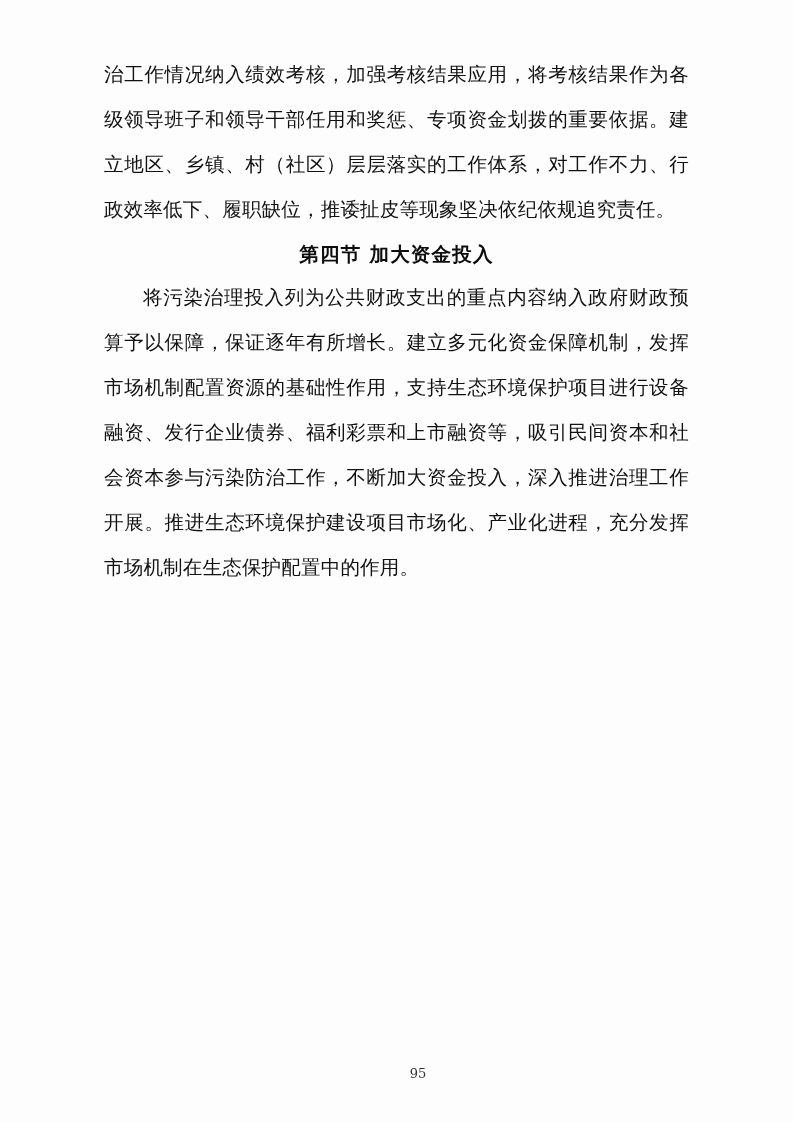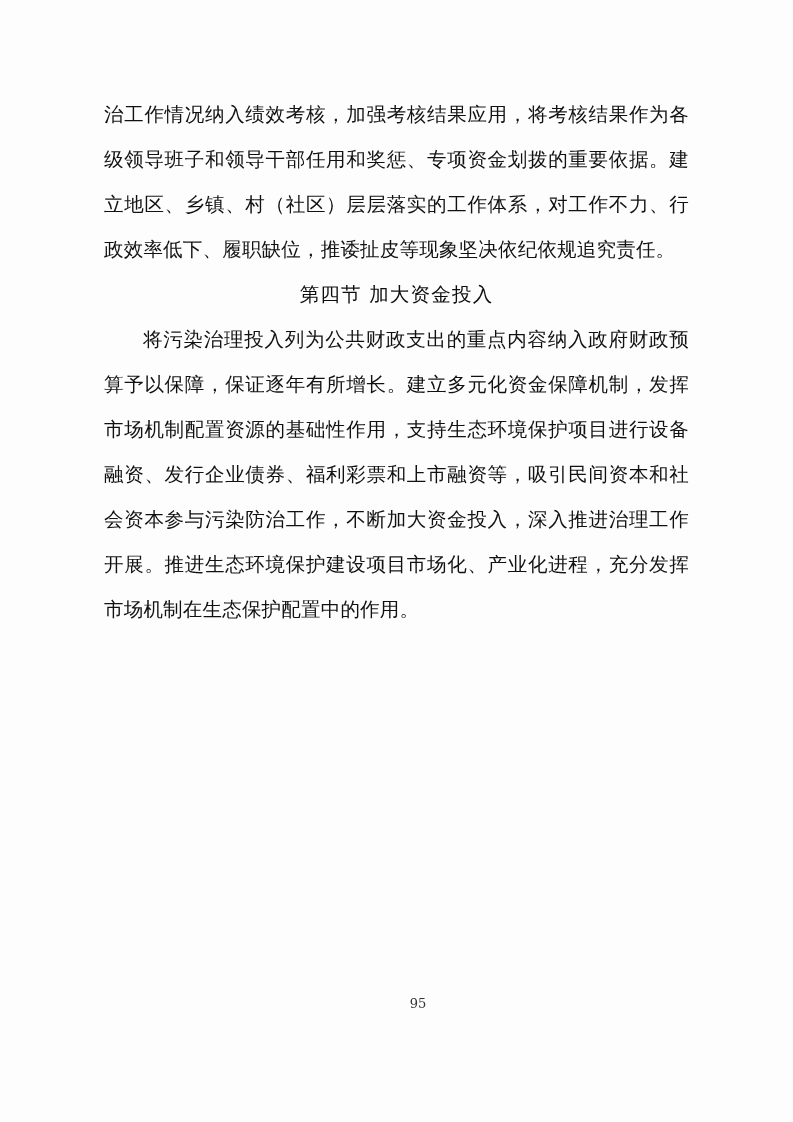--- a/index.html
+++ b/index.html
@@ -12,53 +12,54 @@
     background: #ffffff;
     font-family: "DejaVu Serif", "Liberation Serif", serif;
     color: #1a1a1a;
     overflow: hidden;
   }
   .page {
     position: relative;
     width: 793px;
     height: 1122px;
     box-sizing: border-box;
-    padding: 92px 104px 0 104px;
+    padding: 52px 104px 0 104px;
     background: #fdfdfd;
   }
   .doc-body {
     width: 585px;
   }
   p.para {
     margin: 0;
     font-size: 19.5px;
     line-height: 45px;
     text-align: justify;
     text-justify: inter-ideograph;
     letter-spacing: 0.2px;
     text-indent: 0;
     color: #111111;
   }
   p.para.indent {
     text-indent: 39px;
+    font-family: Liberation Mono, monospace;
   }
   h2.section-heading {
     margin: 0;
     font-size: 19.5px;
     line-height: 45px;
     text-align: center;
-    font-weight: normal;
+    font-weight: bold;
     letter-spacing: 1.2px;
     color: #0d0d0d;
   }
   .page-number {
     position: absolute;
     left: 0;
     right: 0;
-    top: 996px;
+    top: 1066px;
     text-align: center;
     font-size: 13px;
     font-family: "DejaVu Serif", "Liberation Serif", serif;
     color: #333333;
     margin-left: 43px;
   }
 </style>
 </head>
 <body>
 

